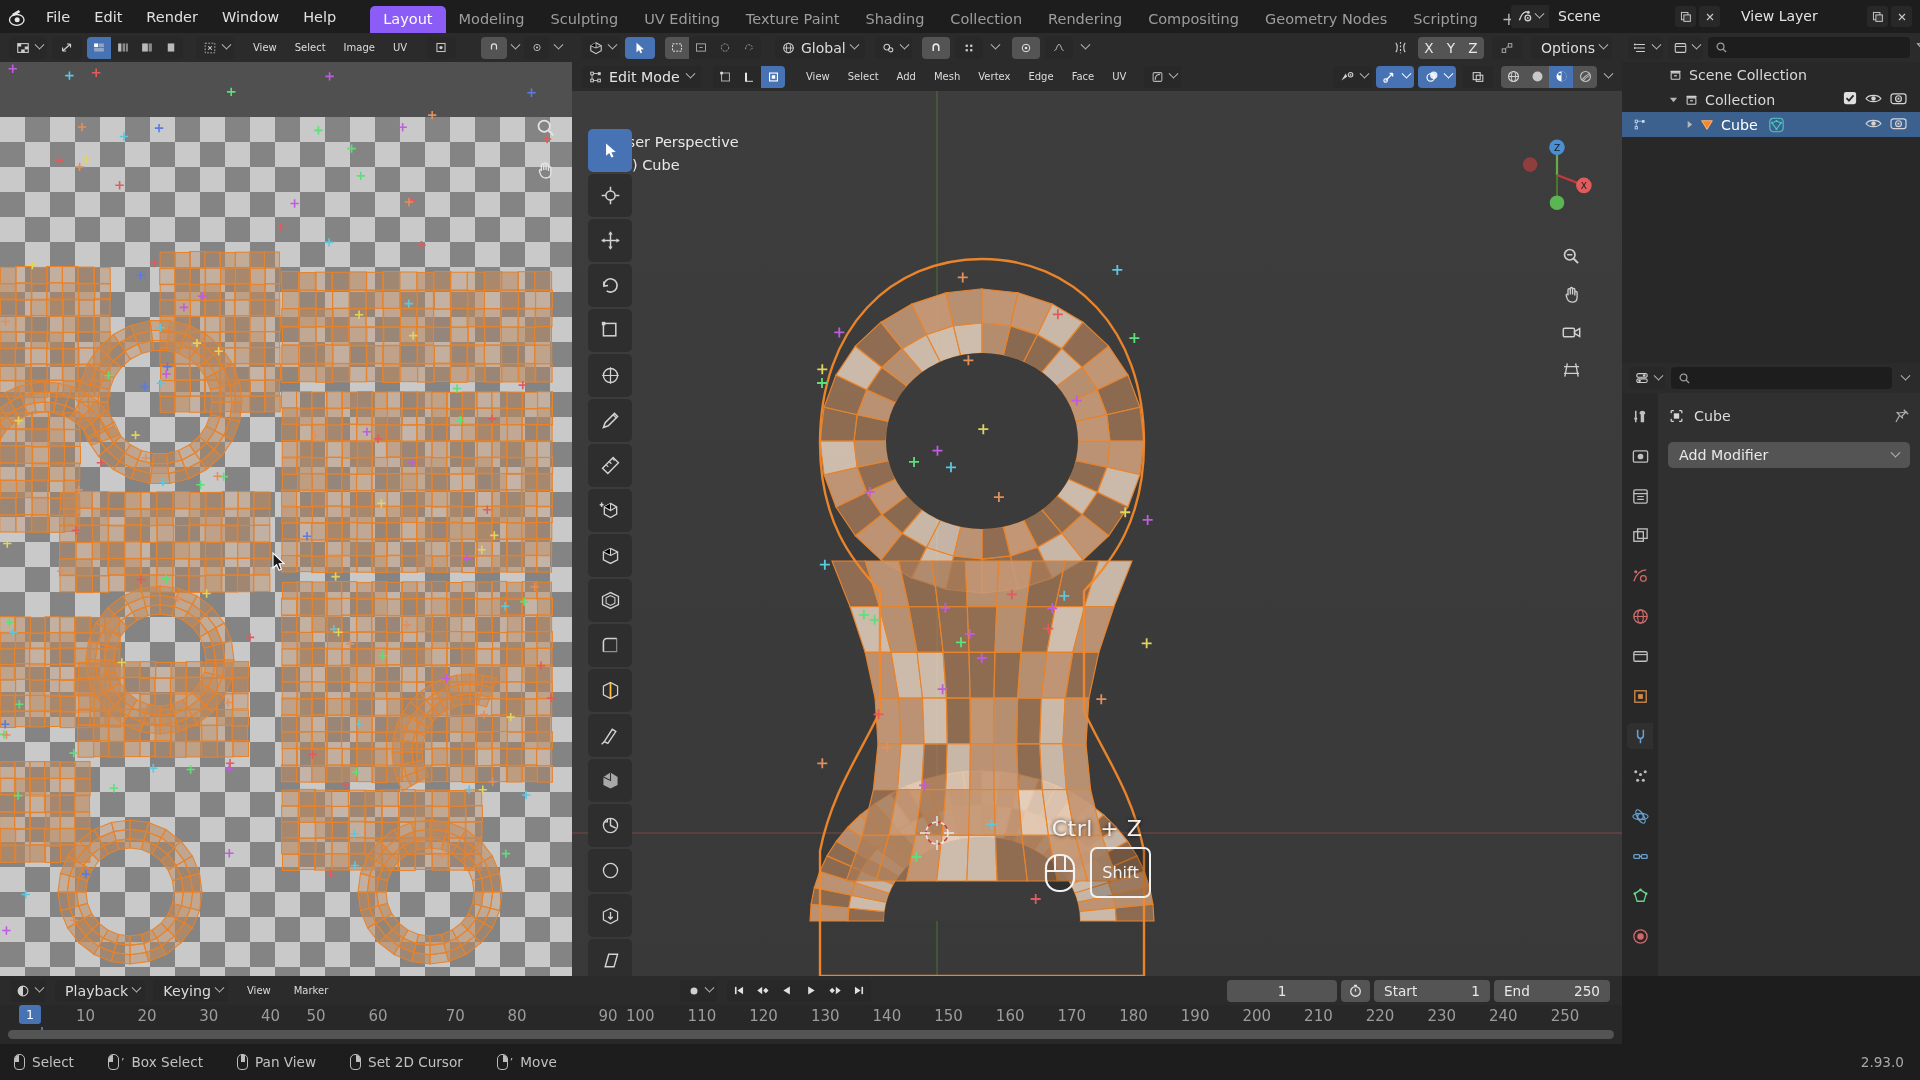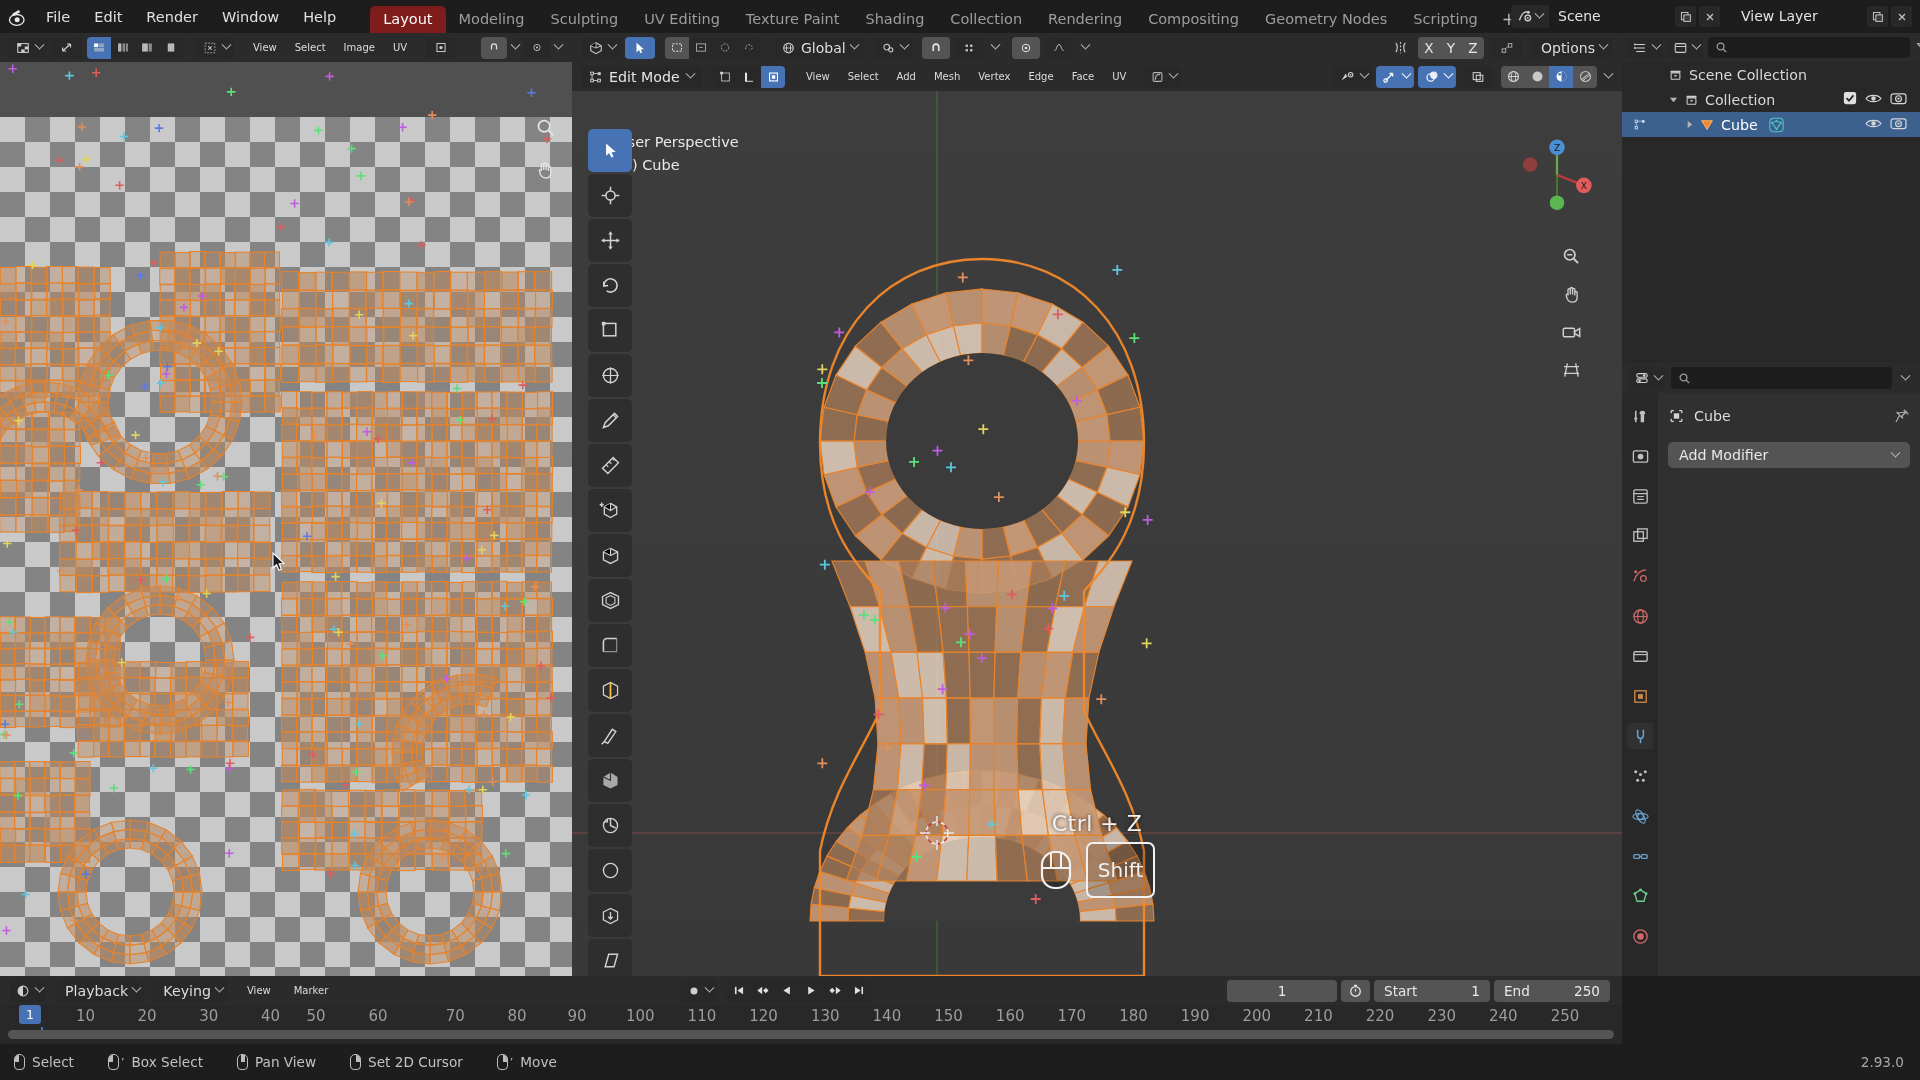--- a/index.html
+++ b/index.html
@@ -9,21 +9,21 @@
 
   
   .topbar { position:absolute; left:0; top:0; width:1920px; height:33px; background:#1d1d1d;
     display:flex; align-items:center; }
   .blender-logo { width:34px; height:33px; display:flex; align-items:center; justify-content:center; }
   .blender-logo svg { width:20px; height:20px; }
   .menu-item { font-size:14.5px; color:#e0e0e0; padding:0 12px; height:24px; line-height:24px; border-radius:4px; }
   .tabs { display:flex; align-items:flex-end; height:33px; margin-left:22px; }
   .tab { font-size:14.5px; color:#9d9d9d; padding:0 13px; height:27px; line-height:27px;
      border-radius:5px 5px 0 0; }
-  .tab.active { background:#7f1d1d; color:#fbfbfb; }
+  .tab.active { background:#8b5cf6; color:#fbfbfb; }
   .tab.plus { color:#b5b5b5; font-size:17px; padding:0 11px; }
   .topright { position:absolute; right:0; top:0; height:33px; display:flex; align-items:center; gap:0; }
   .scene-widget { display:flex; align-items:center; height:23px; background:#282828; border-radius:4px; margin-right:3px;}
   .icon-btn-sm { display:flex; align-items:center; gap:2px; padding:0 6px; height:23px; background:#282828; border-radius:4px 0 0 4px; }
   .field-dark { background:#1d1d1d; height:23px; line-height:23px; padding:0 9px; font-size:14px; color:#e4e4e4;
      min-width:120px; border-radius:0 4px 4px 0;}
   .sq-btn { width:21px; height:21px; background:#282828; border-radius:3px; margin-left:3px;
      display:flex; align-items:center; justify-content:center;}
   .btn { background:#282828; border-radius:4px; height:22px; display:flex; align-items:center;
      justify-content:center; color:#d6d6d6; font-size:14px; padding:0 8px; }
@@ -65,21 +65,21 @@
   .tool { width:44px; height:43px; background:#2e2e2e; border-radius:5px; display:flex;
      align-items:center; justify-content:center; color:#d2d2d2; }
   .tool.active { background:#4772b3; }
   #nav-gizmo { position:absolute; right:26px; top:45px; width:78px; height:78px; }
   .nav-btn { position:absolute; right:38px; width:26px; height:26px; display:flex;
      align-items:center; justify-content:center; color:#c8c8c8; }
   #overlay-keys { position:absolute; left:0; right:0; bottom:78px; display:flex;
      flex-direction:column; align-items:center; gap:6px; pointer-events:none; }
   #overlay-keys .combo { font-size:22px; color:#f2f2f2; letter-spacing:.5px;
      text-shadow:0 0 4px rgba(0,0,0,.8); }
-  .keycap { border:2px solid #f2f2f2; border-radius:7px; padding:14px 10px; font-size:20px;
+  .keycap { border:2px solid #f2f2f2; border-radius:7px; padding:14px 10px; font-size:16px;
      color:#f2f2f2; background:rgba(0,0,0,.18); }
   #cursor { position:absolute; left:272px; top:522px; width:14px; height:20px; }
 
   
   #outliner { position:absolute; left:1622px; top:33px; width:298px; height:330px; background:#282828; }
   #outl-header { height:29px; background:#2b2b2b; display:flex; align-items:center; padding:0 6px; gap:5px; }
   .outl-row { display:flex; align-items:center; height:25px; padding-left:8px; font-size:14.2px; color:#d8d8d8; }
   .outl-row.sel { background:#3d618f; }
   .outl-row .ico { width:20px; display:flex; justify-content:center; align-items:center; }
   .outl-right { margin-left:auto; display:flex; gap:8px; padding-right:13px; align-items:center; }
@@ -2784,21 +2784,21 @@
     </div>
     <div id="tl-ruler">
         <div class="tick" style="left: 85.4819px;">10</div>
         <div class="tick" style="left: 147.129px;">20</div>
         <div class="tick" style="left: 208.775px;">30</div>
         <div class="tick" style="left: 270.422px;">40</div>
         <div class="tick" style="left: 316px;">50</div>
         <div class="tick" style="left: 378px;">60</div>
         <div class="tick" style="left: 455.361px;">70</div>
         <div class="tick" style="left: 517.008px;">80</div>
-        <div class="tick" style="left: 577px;">90</div>
+        <div class="tick" style="left: 608px;">90</div>
         <div class="tick" style="left: 640.301px;">100</div>
         <div class="tick" style="left: 701.948px;">110</div>
         <div class="tick" style="left: 763.594px;">120</div>
         <div class="tick" style="left: 825.241px;">130</div>
         <div class="tick" style="left: 886.888px;">140</div>
         <div class="tick" style="left: 948.534px;">150</div>
         <div class="tick" style="left: 1010.18px;">160</div>
         <div class="tick" style="left: 1071.83px;">170</div>
         <div class="tick" style="left: 1133.47px;">180</div>
         <div class="tick" style="left: 1195.12px;">190</div>

